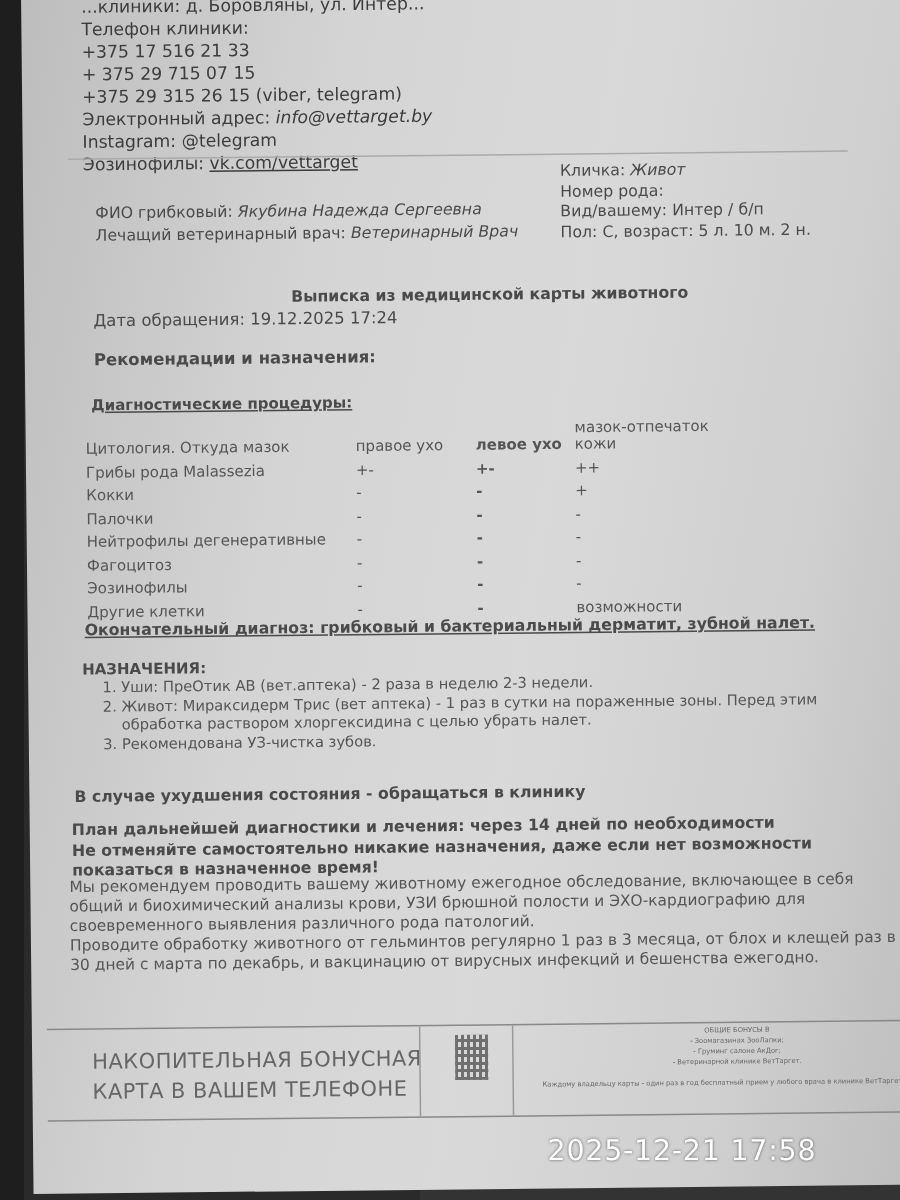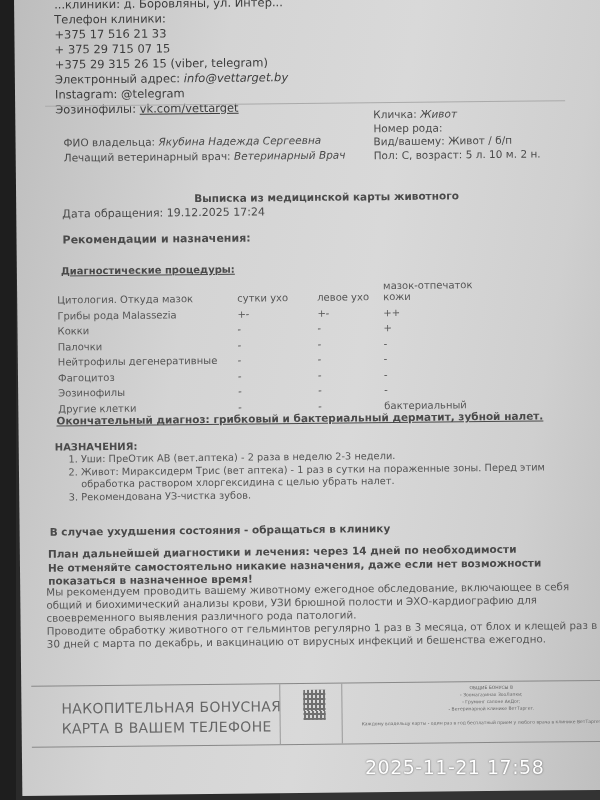--- a/index.html
+++ b/index.html
@@ -24,21 +24,21 @@
     .pet { left: 358px; top: 116px; font-size: 10.5px; line-height: 13.5px; }
     .it { font-style: italic; }
     .title { left: 178px; top: 198px; font-size: 10.5px; font-weight: bold; }
     .date { left: 46px; top: 212px; font-size: 11px; }
     .rec { left: 46px; top: 238px; font-size: 11px; font-weight: bold; }
     .diag-h { left: 44px; top: 270px; font-size: 10px; font-weight: bold; text-decoration: underline; }
     table.cyto { position: absolute; left: 40px; top: 280px; border-collapse: collapse; font-size: 10px; color: #555; }
     table.cyto td { padding: 0; height: 15.5px; vertical-align: bottom; }
     table.cyto td.c0 { width: 180px; }
     table.cyto td.c1 { width: 80px; text-align: left; }
-    table.cyto td.c2 { width: 66px; text-align: left; }
+    table.cyto td.c2 { width: 66px; text-align: left; font-weight: bold; }
     table.cyto td.c3 { width: 110px; text-align: left; }
     table.cyto tr.head td { height: 30px; }
     .final { left: 38px; top: 419px; font-size: 10.5px; font-weight: bold; text-decoration: underline; }
     .presc-h { left: 36px; top: 446px; font-size: 10px; font-weight: bold; }
     .presc { position: absolute; left: 48px; top: 458px; font-size: 9.8px; line-height: 12.5px; color: #555; margin: 0; padding-left: 14px; }
     .presc li { padding-left: 0; }
     .worse { left: 30px; top: 530px; font-size: 10.5px; font-weight: bold; }
     .plan { left: 28px; top: 552px; font-size: 10.5px; font-weight: bold; line-height: 13.5px; white-space: normal; width: 545px; }
     .plan .pl { font-weight: bold; }
     .advice { left: 26px; top: 590px; font-size: 10.3px; line-height: 13px; color: #555; white-space: normal; width: 560px; }
@@ -86,61 +86,61 @@
     <div>
       <span>Эозинофилы:</span>
       <a>vk.com/vettarget</a>
     </div>
   </div>
 
   <div class="divider"></div>
 
   <div class="abs owner">
     <div>
-      <span>ФИО владельца:</span>
+      <span>ФИО грибковый:</span>
       <span class="it">Якубина Надежда Сергеевна</span>
     </div>
     <div>
       <span>Лечащий ветеринарный врач:</span>
       <span class="it">Ветеринарный Врач</span>
     </div>
   </div>
 
   <div class="abs pet">
     <div>
       <span>Кличка:</span>
       <span class="it">Живот</span>
     </div>
     <div>
       <span>Номер рода:</span>
       <span></span>
     </div>
     <div>
       <span>Вид/вашему:</span>
-      <span>Живот / б/п</span>
+      <span>Интер / б/п</span>
     </div>
     <div>
       <span>Пол:</span>
       <span>С, возраст: 5 л. 10 м. 2 н.</span>
     </div>
   </div>
 
   <div class="abs title">Выписка из медицинской карты животного</div>
   <div class="abs date">
     <span>Дата обращения:</span>
     <span>19.12.2025 17:24</span>
   </div>
   <div class="abs rec">Рекомендации и назначения:</div>
   <div class="abs diag-h">Диагностические процедуры:</div>
 
   <table class="cyto">
     <tbody>
         <tr class="head">
       <td class="c0">Цитология. Откуда мазок</td>
-      <td class="c1">сутки ухо</td>
+      <td class="c1">правое ухо</td>
       <td class="c2">левое ухо</td>
       <td class="c3" style="white-space:normal;width:90px;">мазок-отпечаток кожи</td>
     </tr>
     <tr>
       <td class="c0">Грибы рода Malassezia</td>
       <td class="c1">+-</td>
       <td class="c2">+-</td>
       <td class="c3">++</td>
     </tr>
     <tr>
@@ -170,21 +170,21 @@
     <tr>
       <td class="c0">Эозинофилы</td>
       <td class="c1">-</td>
       <td class="c2">-</td>
       <td class="c3">-</td>
     </tr>
     <tr>
       <td class="c0">Другие клетки</td>
       <td class="c1">-</td>
       <td class="c2">-</td>
-      <td class="c3">бактериальный</td>
+      <td class="c3">возможности</td>
     </tr>
   </tbody>
     </table>
 
   <div class="abs final">Окончательный диагноз: грибковый и бактериальный дерматит, зубной налет.</div>
 
   <div class="abs presc-h">НАЗНАЧЕНИЯ:</div>
   <ol class="presc">
     <li>Уши: ПреОтик АВ (вет.аптека) - 2 раза в неделю 2-3 недели.</li>
     <li style="white-space:normal;width:500px;">Живот: Мираксидерм Трис (вет аптека) - 1 раз в сутки на пораженные зоны. Перед этим обработка раствором хлоргексидина с целью убрать налет.</li>
@@ -215,13 +215,13 @@
     <div class="bonus-small">
       <div>ОБЩИЕ БОНУСЫ В</div>
       <div>- Зоомагазинах ЗооЛапки;</div>
       <div>- Груминг салоне АкДог;</div>
       <div>- Ветеринарной клинике ВетТаргет.</div>
     </div>
     <div class="bonus-foot">Каждому владельцу карты - один раз в год бесплатный прием у любого врача в клинике ВетТаргет</div>
   </div>
 </div>
 
-<div class="stamp">2025-11-21  17:58</div>
+<div class="stamp">2025-12-21  17:58</div>
 
 </body></html>

